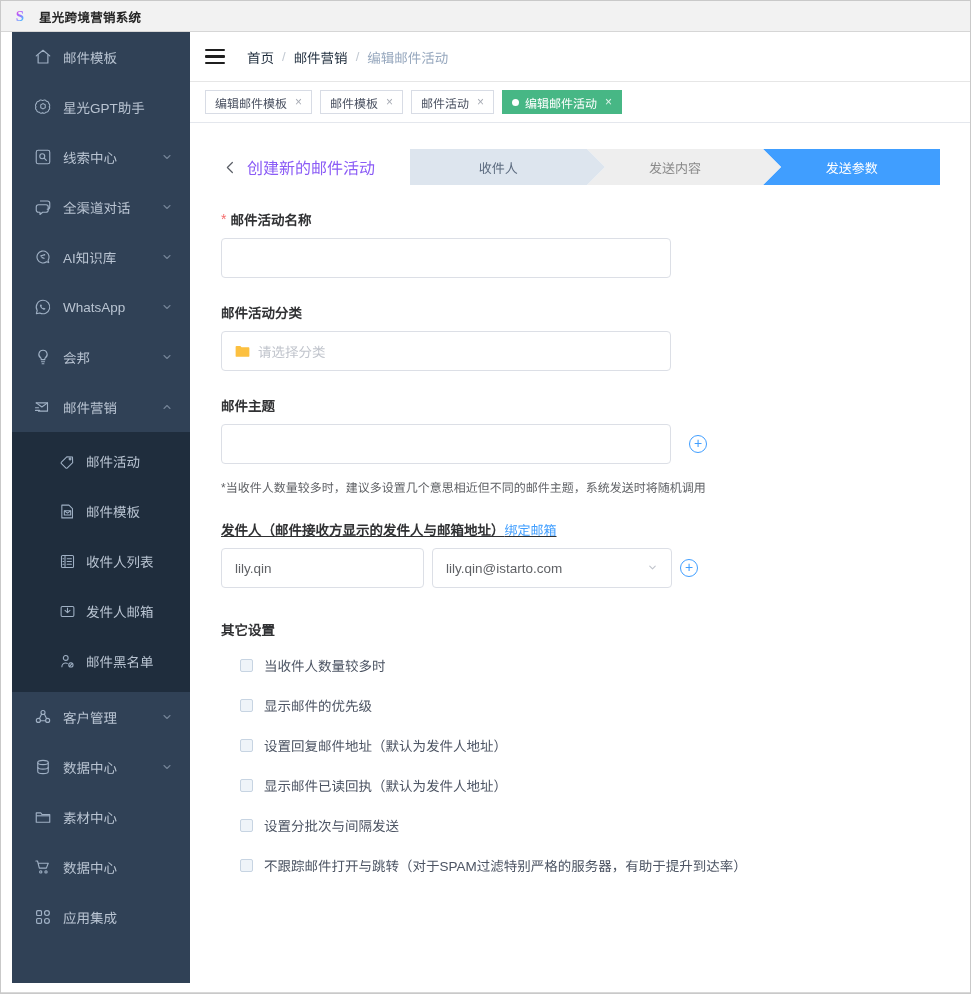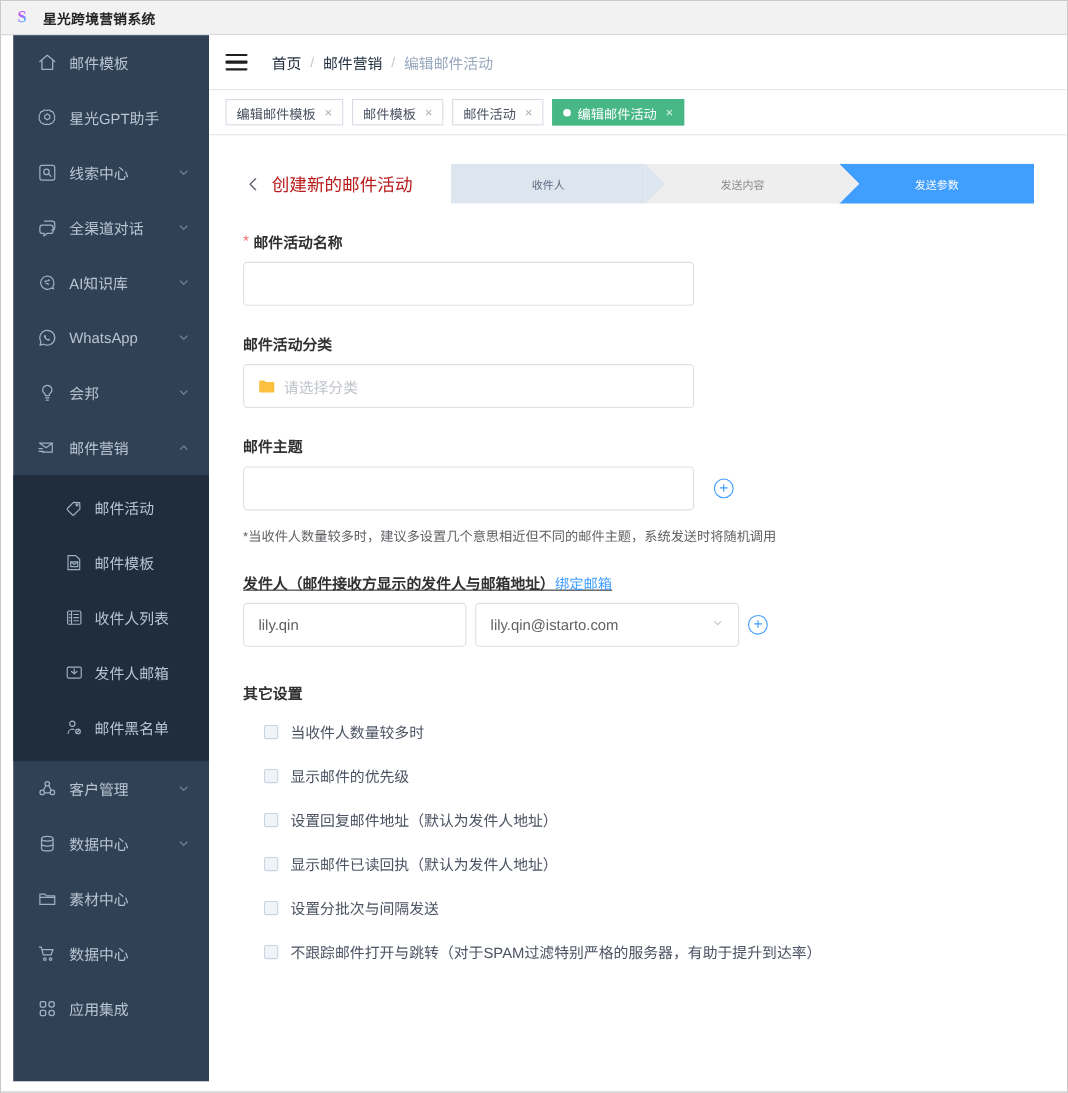--- a/index.html
+++ b/index.html
@@ -157,28 +157,28 @@
 
   
   .content { padding: 26px 30px 0 31px; position: relative; }
 
   .page-head { display:flex; align-items:center; height: 36px; }
   .back-chevron {
     width: 18px; height: 18px; color:#606266; cursor:pointer;
     display:inline-flex; align-items:center; justify-content:center;
     margin-right: 8px;
   }
-  .page-title { font-size: 16px; color:#b91c1c; margin-right: 35px; white-space:nowrap; }
+  .page-title { font-size: 16px; color:#8b5cf6; margin-right: 35px; white-space:nowrap; }
 
   .steps { display:flex; align-items:center; height:36px; flex: 1 1 auto; }
   .step {
     position: relative;
     height: 36px; flex: 1 1 0;
     display:flex; align-items:center; justify-content:center;
-    font-size: 10px;
+    font-size: 13px;
     white-space: nowrap;
     cursor: pointer;
   }
   .step .arr-r {
     position: absolute; right: -18px; top: 0;
     width: 0; height: 0;
     border-top: 18px solid transparent;
     border-bottom: 18px solid transparent;
     border-left: 18px solid transparent;
     z-index: 3;
@@ -201,21 +201,21 @@
     font-size: 13.5px; color:#303133; font-weight: bold;
     margin: 24px 0 9px 0;
     display:flex; align-items:center;
   }
   .req-star { color:#f56c6c; margin-right:4px; font-weight:normal; font-size:14px; line-height:1; }
 
   .label-row { display:flex; align-items:center; width: 450px; text-decoration: underline; }
   .bind-link { font-size: 13px; color:#409eff; font-weight:normal; cursor:pointer; }
 
   .input {
-    width: 410px; height: 40px;
+    width: 450px; height: 40px;
     border: 1px solid #dcdfe6;
     border-radius: 4px;
     background: #fff;
     display: flex; align-items: center;
     padding: 0 13px;
     font-size: 13.5px;
     color: #606266;
   }
   .input.placeholder { color:#c0c4cc; }
   .input .folder-ico { margin-right: 8px; display:inline-flex; }

